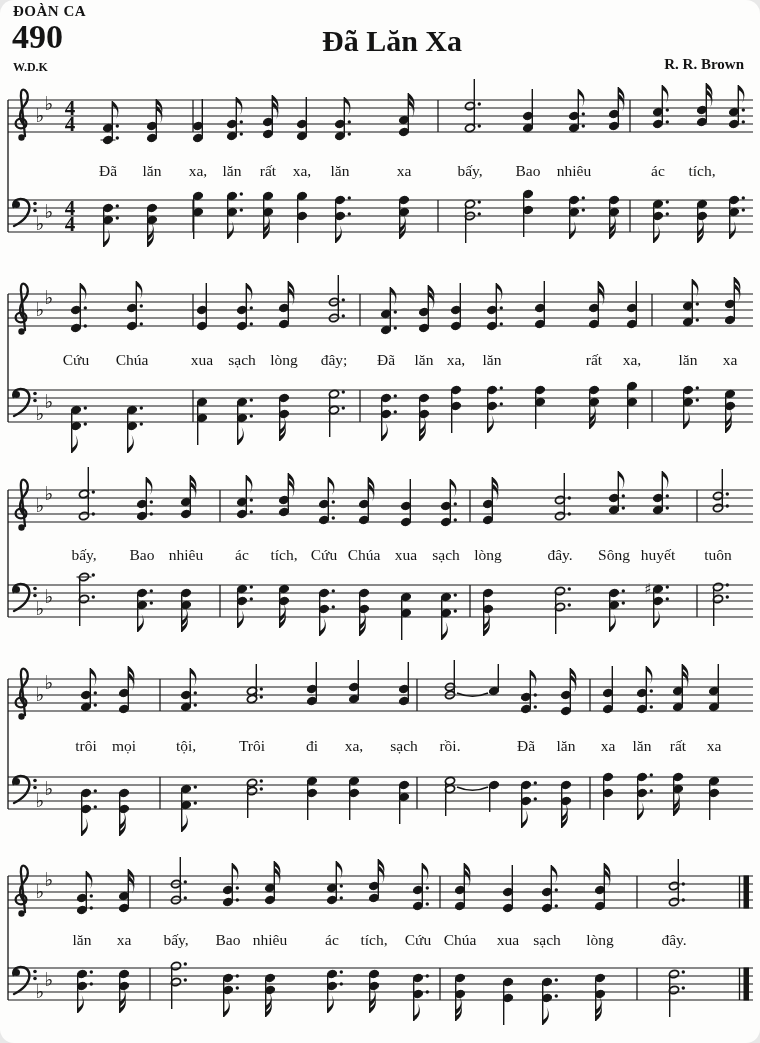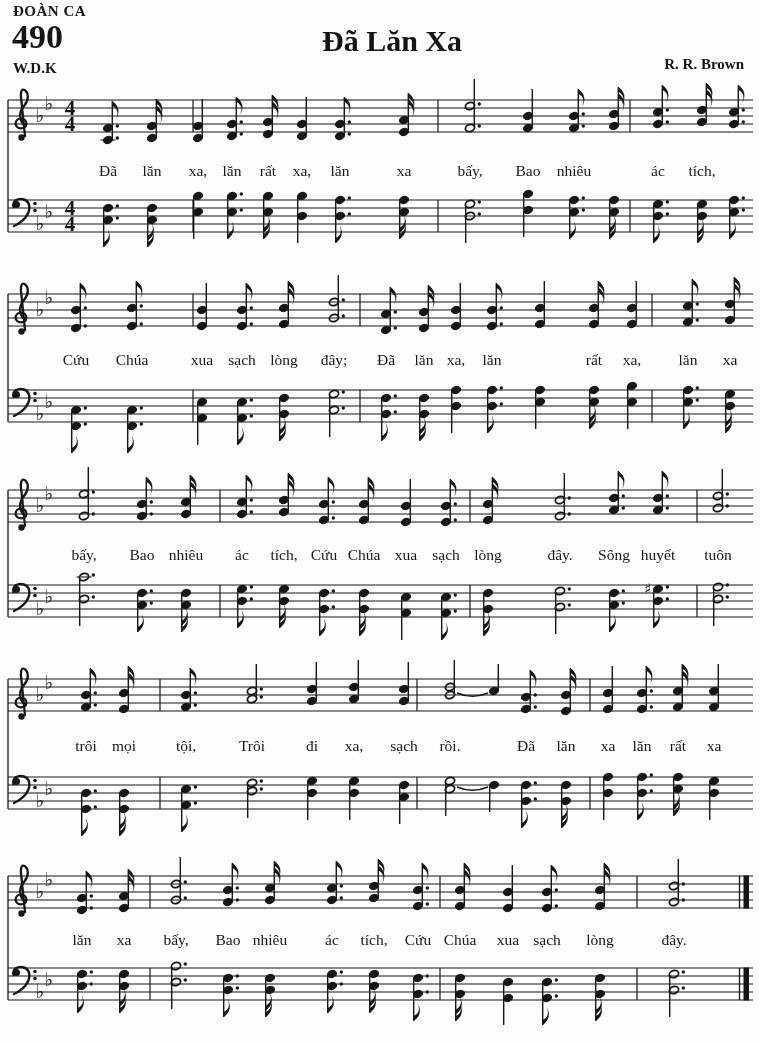--- a/index.html
+++ b/index.html
@@ -1,21 +1,21 @@
 <!DOCTYPE html>
 <html><head>
 <meta charset="utf-8">
 <style>
   html,body{margin:0;padding:0;background:#e8e8e8;}
   .page{position:relative;width:760px;height:1043px;background:#fdfdfc;color:#141414;
-        font-family:"Liberation Serif","DejaVu Serif",serif;overflow:hidden;margin:0 auto;}
+        font-family:"Liberation Serif","DejaVu Serif",serif;overflow:hidden;margin:0 auto;border-radius:14px;}
   .hdr-collection{position:absolute;left:13px;top:3px;font-size:15px;font-weight:bold;letter-spacing:.5px;}
   .hdr-number{position:absolute;left:12px;top:18px;font-size:34px;font-weight:bold;}
   .hdr-title{position:absolute;left:0;right:0;top:24px;text-align:center;font-size:30px;font-weight:bold;margin-left:24px;}
-  .hdr-lyricist{position:absolute;left:13px;top:60px;font-size:15px;font-weight:bold;}
+  .hdr-lyricist{position:absolute;left:13px;top:60px;font-size:12px;font-weight:bold;}
   .hdr-composer{position:absolute;right:16px;top:56px;font-size:15px;font-weight:bold;}
   #score{position:absolute;left:0;top:0;}
 </style>
 </head>
 <body>
 
 <div class="page">
   <div class="hdr-collection">ĐOÀN CA</div>
   <div class="hdr-number">490</div>
   <div class="hdr-title">Đã Lăn Xa</div>

